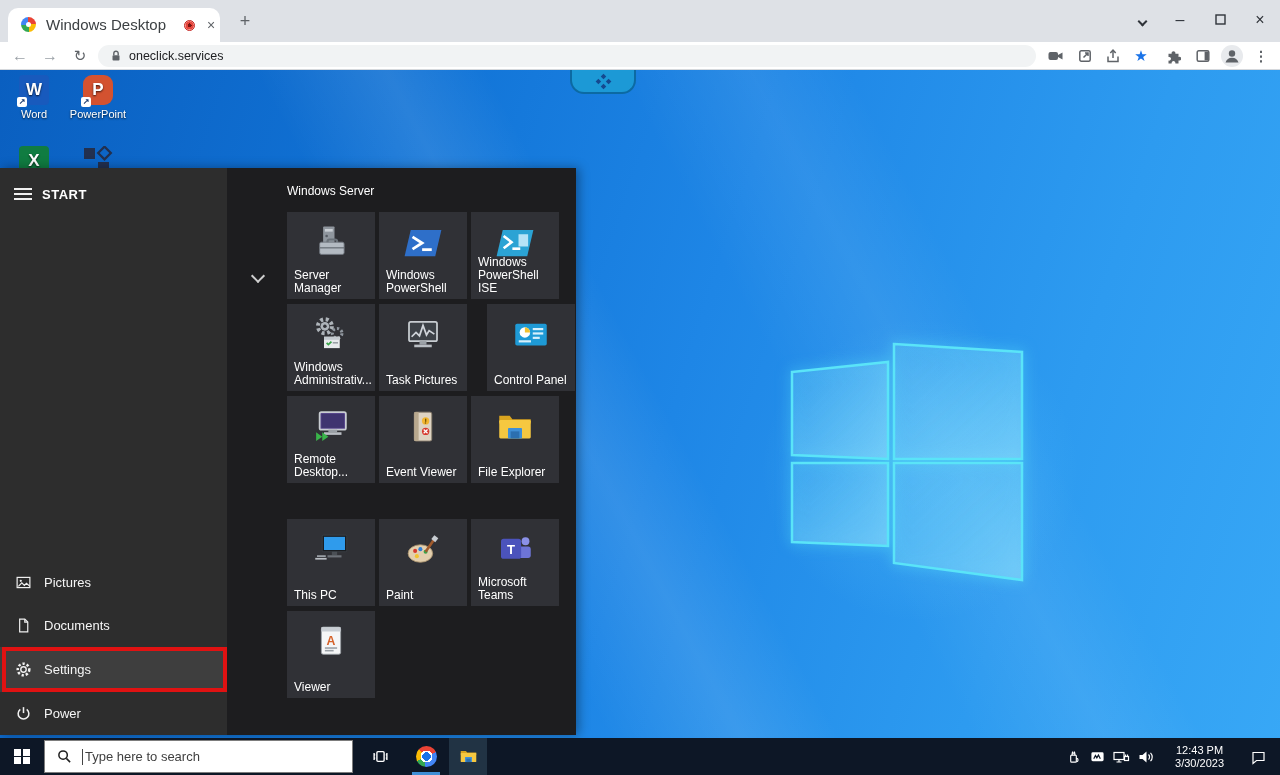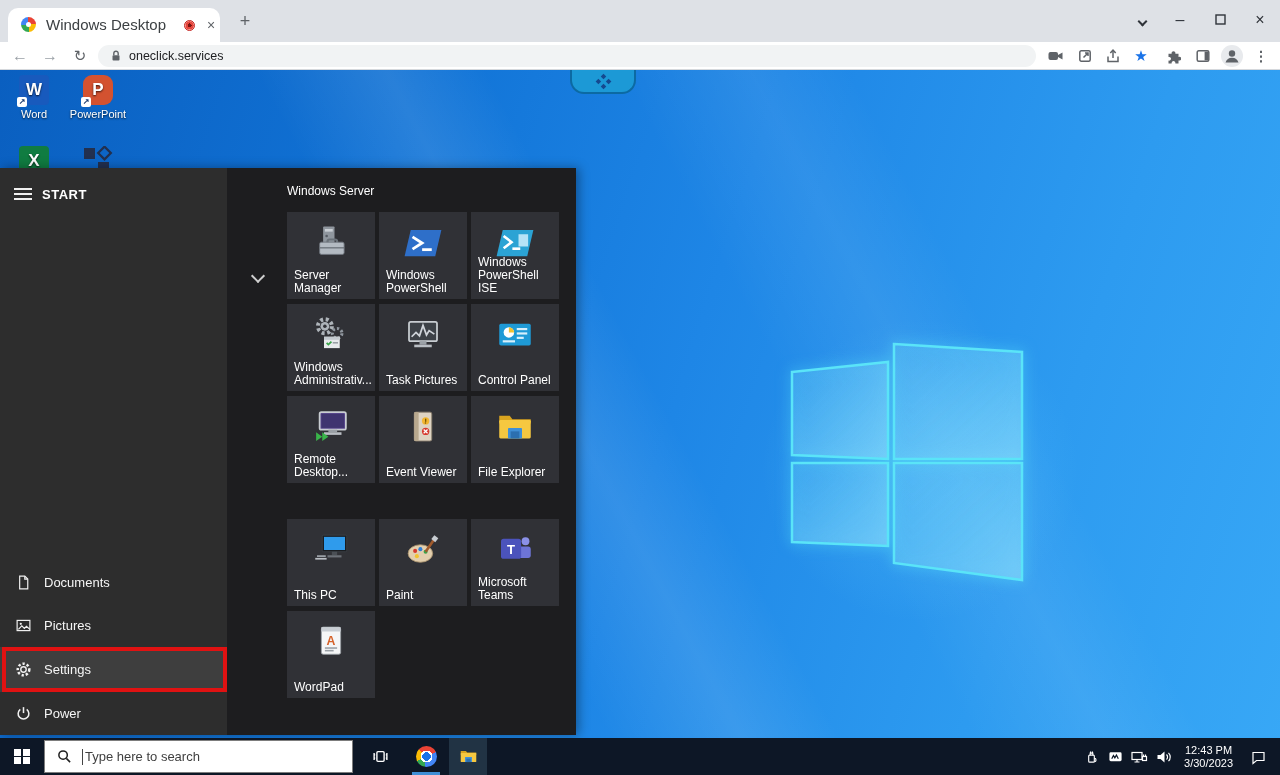--- a/index.html
+++ b/index.html
@@ -87,21 +87,21 @@
   .tb-search input { border:none; outline:none; font-size:13px; width:240px; margin-left:2px; font-family:"Liberation Sans",sans-serif; color:#222; background:transparent;}
   .tb-search input::placeholder { color:#3f3f3f; opacity:1; }
   .tb-btn { position:relative; width:38px; height:100%; display:flex; align-items:center; justify-content:center; }
   .tb-chrome .underline { position:absolute; bottom:0; left:5px; right:5px; height:3px; background:#3f8fd6; }
   .tb-fe { background:rgba(130,185,205,.18); }
   .chrome-ball { width:21px; height:21px; border-radius:50%;
      background:radial-gradient(circle,#1a73e8 0 4.2px,#fff 4.2px 6px,transparent 6px),
        conic-gradient(from -45deg,#ea4335 0 110deg,#4285f4 110deg 235deg,#34a853 235deg 290deg,#fbbc05 290deg 360deg); }
   .tray { margin-left:auto; display:flex; align-items:center; height:100%; }
   .tray-ic { width:24px; height:100%; display:flex; align-items:center; justify-content:center; }
-  .clock { color:#fff; font-size:11px; line-height:13px; text-align:center; margin:0 9px; }
+  .clock { color:#fff; font-size:11px; line-height:13px; text-align:center; margin:0 18px; }
   .ac { margin-right:10px; margin-left:4px; }
 </style>
 </head>
 <body>
 
 <div class="screen">
 
   <div class="tabstrip">
     <div class="tab">
       <span class="favicon"></span>
@@ -237,32 +237,32 @@
           <div class="hamburger">
               <span></span>
               <span></span>
               <span></span>
             </div>
           <span class="start-label">START</span>
         </div>
         <div class="rail-items">
           <div class="rail-item">
             <svg class="ric" viewBox="0 0 20 20">
-              <path d="M5.5 2.5 h6 l3.5 3.5 v11.5 h-9.5 z" fill="none" stroke="#f0f0f0" stroke-width="1.4"></path>
-              <path d="M11.5 2.5 v3.5 h3.5" fill="none" stroke="#f0f0f0" stroke-width="1.4"></path>
-            </svg>
-            <span class="rlabel">Documents</span>
-          </div>
-          <div class="rail-item">
-            <svg class="ric" viewBox="0 0 20 20">
               <rect x="2.5" y="4" width="15" height="12" fill="none" stroke="#f0f0f0" stroke-width="1.4"></rect>
               <circle cx="6.8" cy="8" r="1.3" fill="#f0f0f0"></circle>
               <path d="M4 14.5 l4 -4 3 3 2.5 -2.5 4 3.5" fill="none" stroke="#f0f0f0" stroke-width="1.4"></path>
             </svg>
             <span class="rlabel">Pictures</span>
+          </div>
+          <div class="rail-item">
+            <svg class="ric" viewBox="0 0 20 20">
+              <path d="M5.5 2.5 h6 l3.5 3.5 v11.5 h-9.5 z" fill="none" stroke="#f0f0f0" stroke-width="1.4"></path>
+              <path d="M11.5 2.5 v3.5 h3.5" fill="none" stroke="#f0f0f0" stroke-width="1.4"></path>
+            </svg>
+            <span class="rlabel">Documents</span>
           </div>
           <div class="rail-item hl">
             <svg class="ric" viewBox="0 0 20 20">
               <circle cx="10" cy="10" r="6.8" fill="none" stroke="#f0f0f0" stroke-width="3" stroke-dasharray="2.7 2.3"></circle>
               <circle cx="10" cy="10" r="3.2" fill="none" stroke="#f0f0f0" stroke-width="1.6"></circle>
             </svg>
             <span class="rlabel">Settings</span>
             <span class="redbox"></span>
           </div>
           <div class="rail-item">
@@ -323,21 +323,21 @@
         </div>
         <div class="tile" style="left:152px;top:136px">
           <svg class="ticon" viewBox="0 0 48 48">
             <rect x="8" y="9" width="32" height="22" rx="2" fill="#3c4147" stroke="#c8cdd2" stroke-width="2"></rect>
             <polyline points="11,26 16,21 20,25 24,13 28,24 31,19 37,23" fill="none" stroke="#cfd4da" stroke-width="2"></polyline>
             <rect x="20" y="31" width="8" height="4" fill="#9aa0a6"></rect>
             <rect x="14" y="35" width="20" height="3" fill="#b9bec4"></rect>
           </svg>
           <span class="tlabel">Task Pictures</span>
         </div>
-        <div class="tile" style="left:244px;top:136px">
+        <div class="tile" style="left:260px;top:136px">
           <svg class="ticon" viewBox="0 0 48 48">
             <rect x="6" y="11" width="36" height="25" rx="2" fill="#1e9ad6"></rect>
             <circle cx="17" cy="21" r="6" fill="#fff"></circle>
             <path d="M17 15 A6 6 0 0 1 23 21 L17 21 Z" fill="#f2c230"></path>
             <rect x="26" y="16" width="12" height="2.5" fill="#d6f0fc"></rect>
             <rect x="26" y="21" width="12" height="2.5" fill="#d6f0fc"></rect>
             <rect x="26" y="26" width="8" height="2.5" fill="#d6f0fc"></rect>
             <rect x="10" y="30" width="14" height="2.5" fill="#d6f0fc"></rect>
           </svg>
           <span class="tlabel">Control Panel</span>
@@ -410,21 +410,21 @@
         </div>
 
         <div class="tile" style="left:60px;top:443px">
           <svg class="ticon" viewBox="0 0 48 48">
             <rect x="13" y="7" width="22" height="31" rx="2" fill="#f5f6f7" stroke="#9aa0a6"></rect>
             <rect x="13" y="7" width="22" height="5" fill="#c9ced4"></rect>
             <text x="24" y="27" font-size="14" font-weight="bold" fill="#d6622a" text-anchor="middle" font-family="Liberation Sans, sans-serif">A</text>
             <rect x="17" y="30" width="14" height="1.8" fill="#9aa0a6"></rect>
             <rect x="17" y="33" width="10" height="1.8" fill="#9aa0a6"></rect>
           </svg>
-          <span class="tlabel">WordPad</span>
+          <span class="tlabel">Viewer</span>
         </div>
       </div>
     </div>
 
     <div class="taskbar">
       <div class="tb-start">
         <span class="winbtn">
             <span></span>
             <span></span>
             <span></span>

